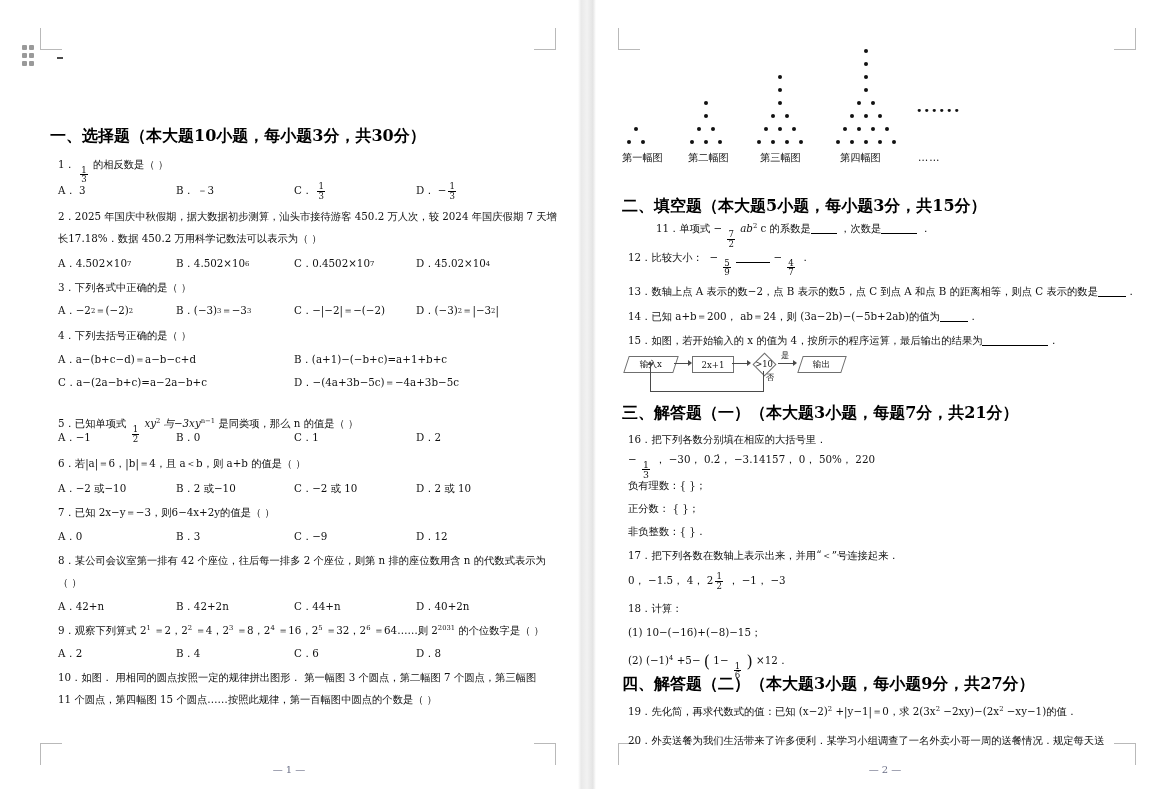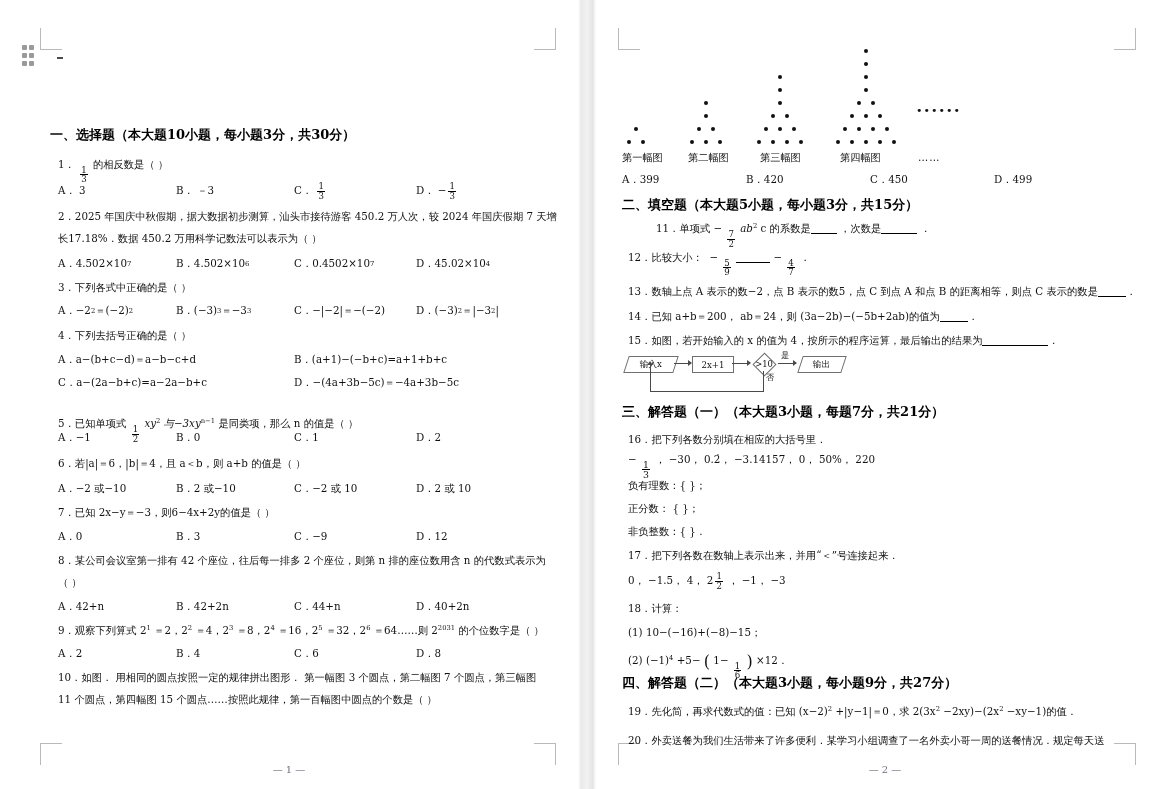--- a/index.html
+++ b/index.html
@@ -39,21 +39,21 @@
 
   
   .doc-title{
     position:absolute;left:0;right:0;top:40px;text-align:center;
     font-family:"DejaVu Serif","Liberation Serif",serif;
     font-weight:700;font-size:15.5px;color:#000;letter-spacing:.2px;
     padding-left:30px;
   }
   .sec-head{
     font-family:"DejaVu Serif","Liberation Serif",serif;
-    font-weight:700;font-size:13px;color:#000;
+    font-weight:700;font-size:16px;color:#000;
   }
   .q{font-size:10.3px;color:#111;line-height:1.55;font-family:"DejaVu Serif","Liberation Serif",serif;}
   .body-col{position:absolute;left:58px;width:478px;top:0;}
   .body-col-r{position:absolute;left:642px;width:488px;top:0;}
 
   .line{position:absolute;white-space:nowrap;}
   .opts{position:absolute;display:flex;white-space:nowrap;}
   .opts>span{display:inline-flex;align-items:center;}
 
   
@@ -352,26 +352,20 @@
           <div class="dot" style="left: 296px; top: 140px;"></div>
         </div>
 
       <div class="figlabel" style="left:26px;top:151px;">第一幅图</div>
       <div class="figlabel" style="left:92px;top:151px;">第二幅图</div>
       <div class="figlabel" style="left:164px;top:151px;">第三幅图</div>
       <div class="figlabel" style="left:244px;top:151px;">第四幅图</div>
       <div class="figlabel" style="left:322px;top:152px;letter-spacing:1px;">……</div>
       <div class="ellipsis-dots" style="left:320px;top:104px;">••••••</div>
 
-      <div class="opts q" style="left:26px;top:172px;">
-        <span style="width:124px">A．399</span>
-        <span style="width:124px">B．420</span>
-        <span style="width:124px">C．450</span>
-        <span>D．499</span>
-      </div>
 
       <div class="body-col-r" style="left:26px;width:500px;">
 
         <div class="line sec-head" style="left:0px;top:196px;">二、填空题（本大题5小题，每小题3分，共15分）</div>
 
         <div class="line q" style="left:6px;top:221px;margin-left:28px;">
           <span>11．单项式 −</span>
           <span class="frac">
             <span class="n">7</span>
             <span class="d">2</span>

